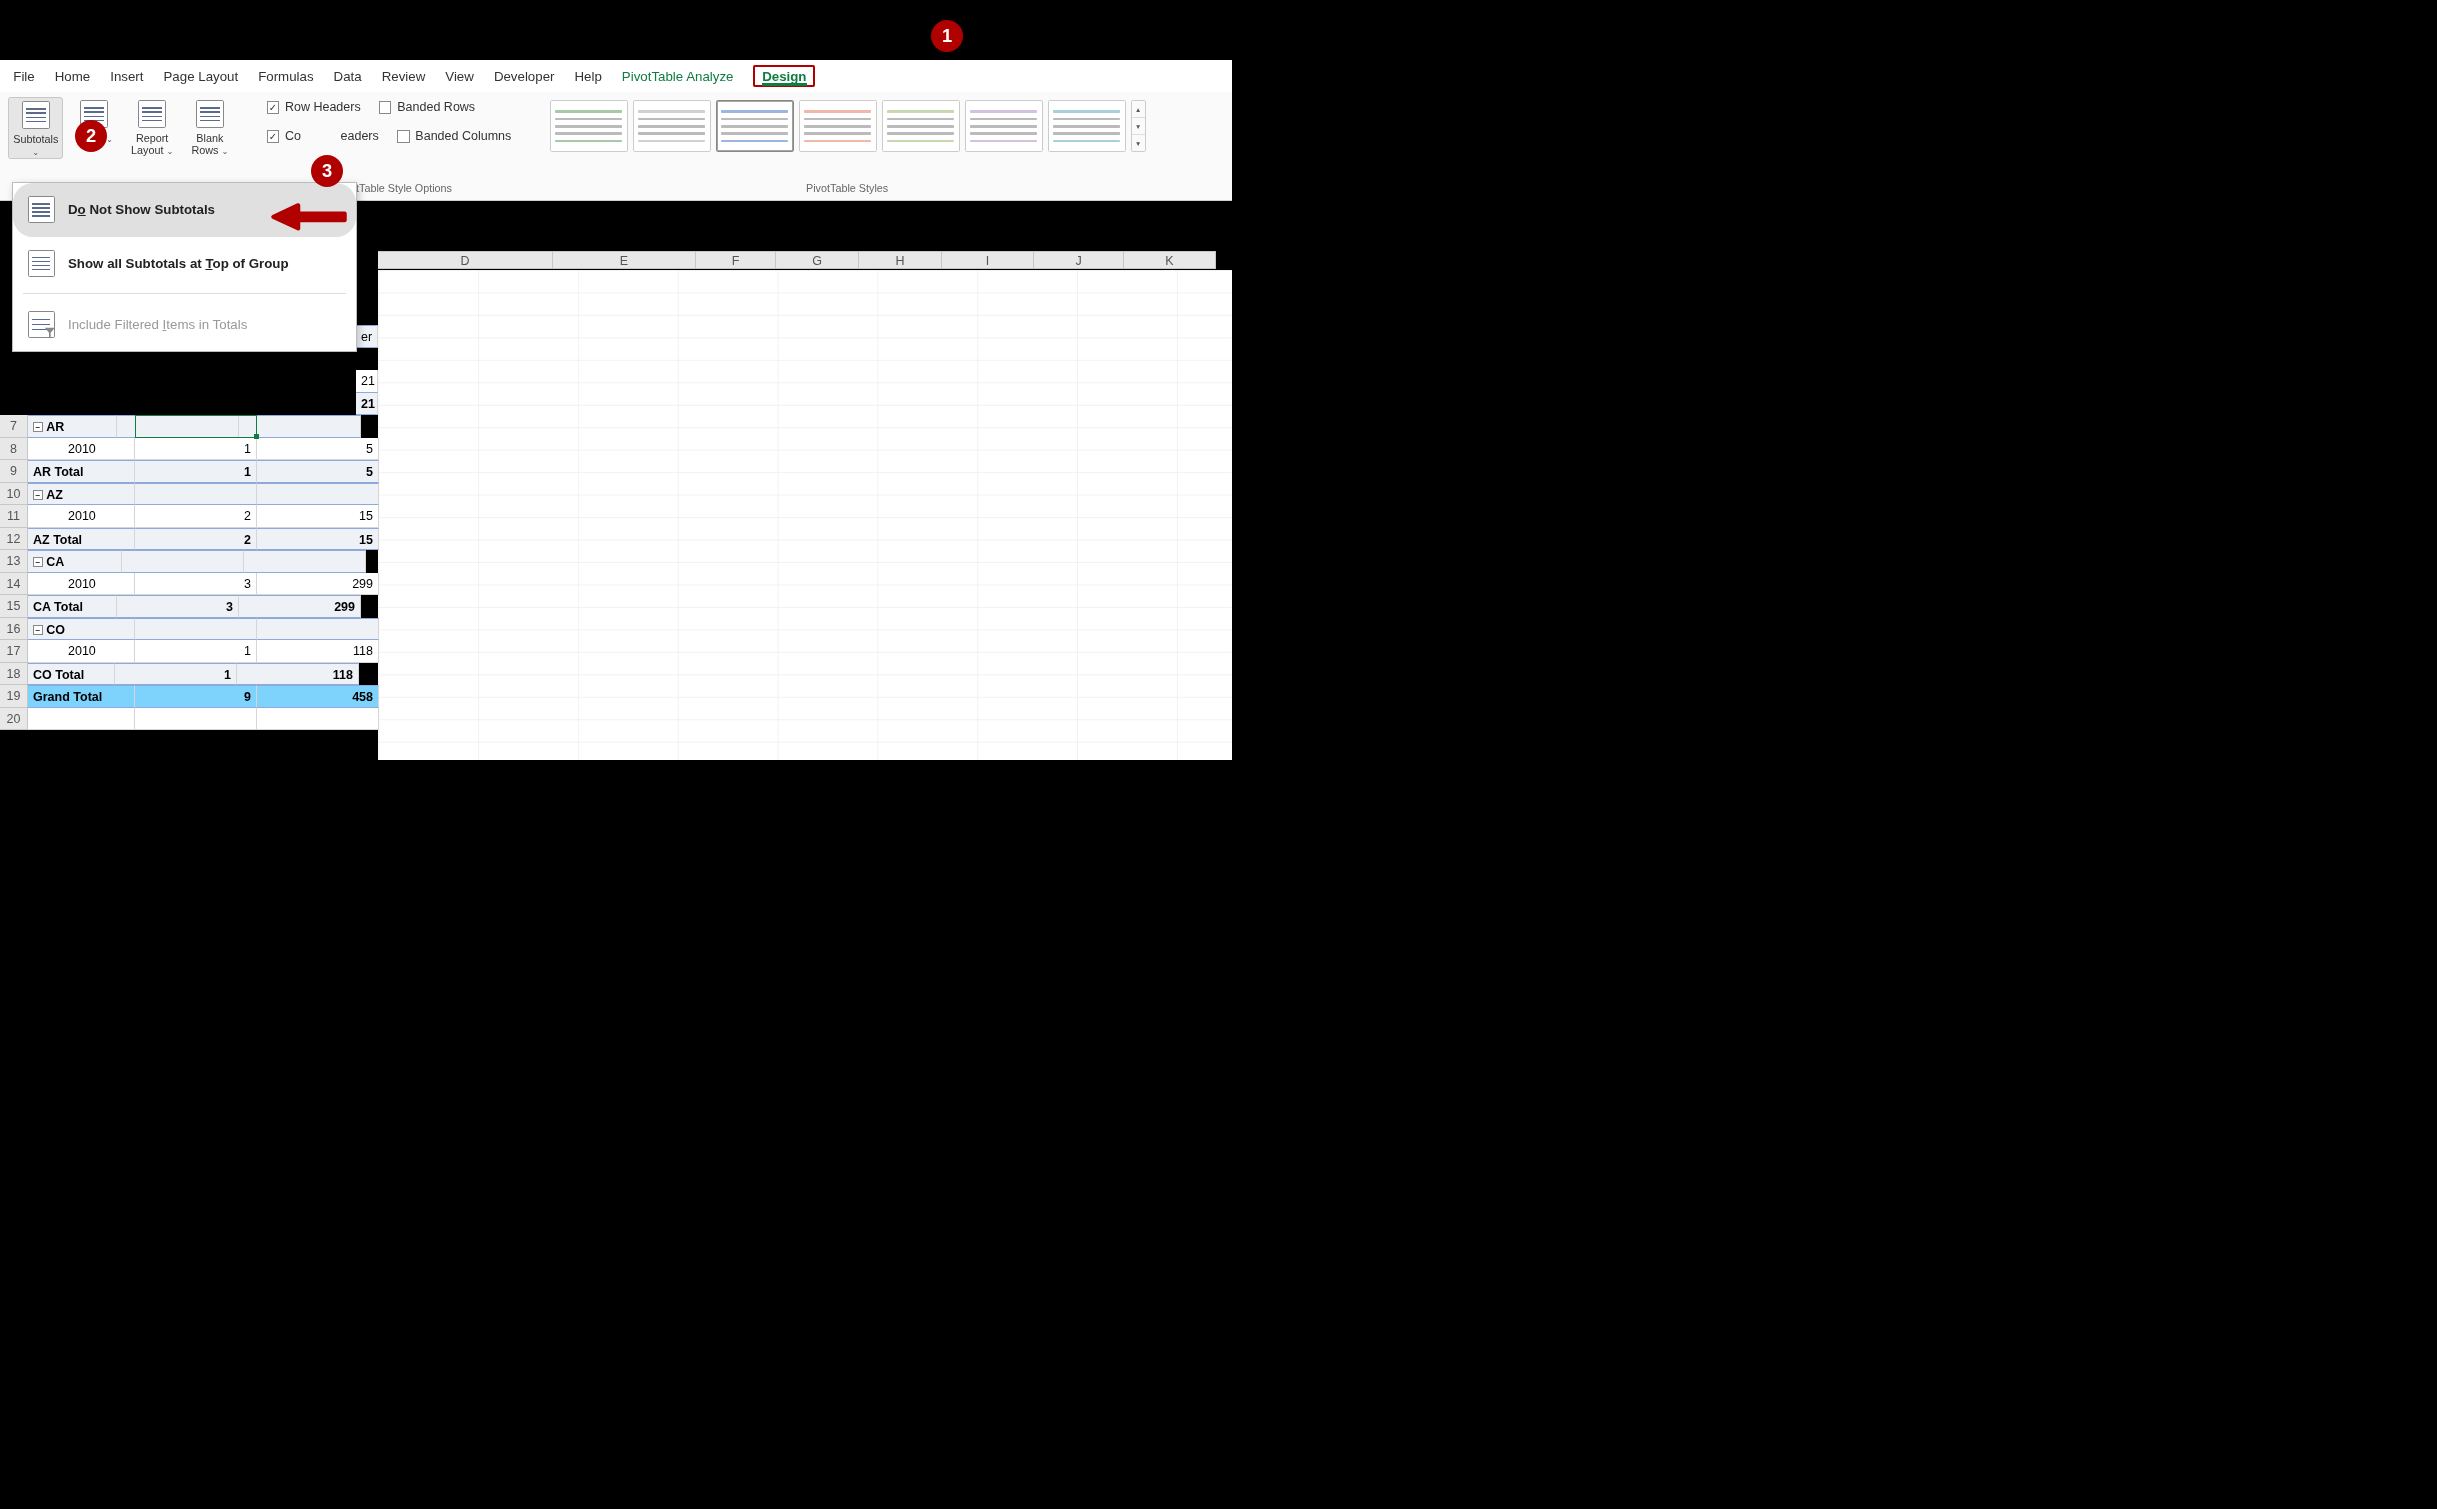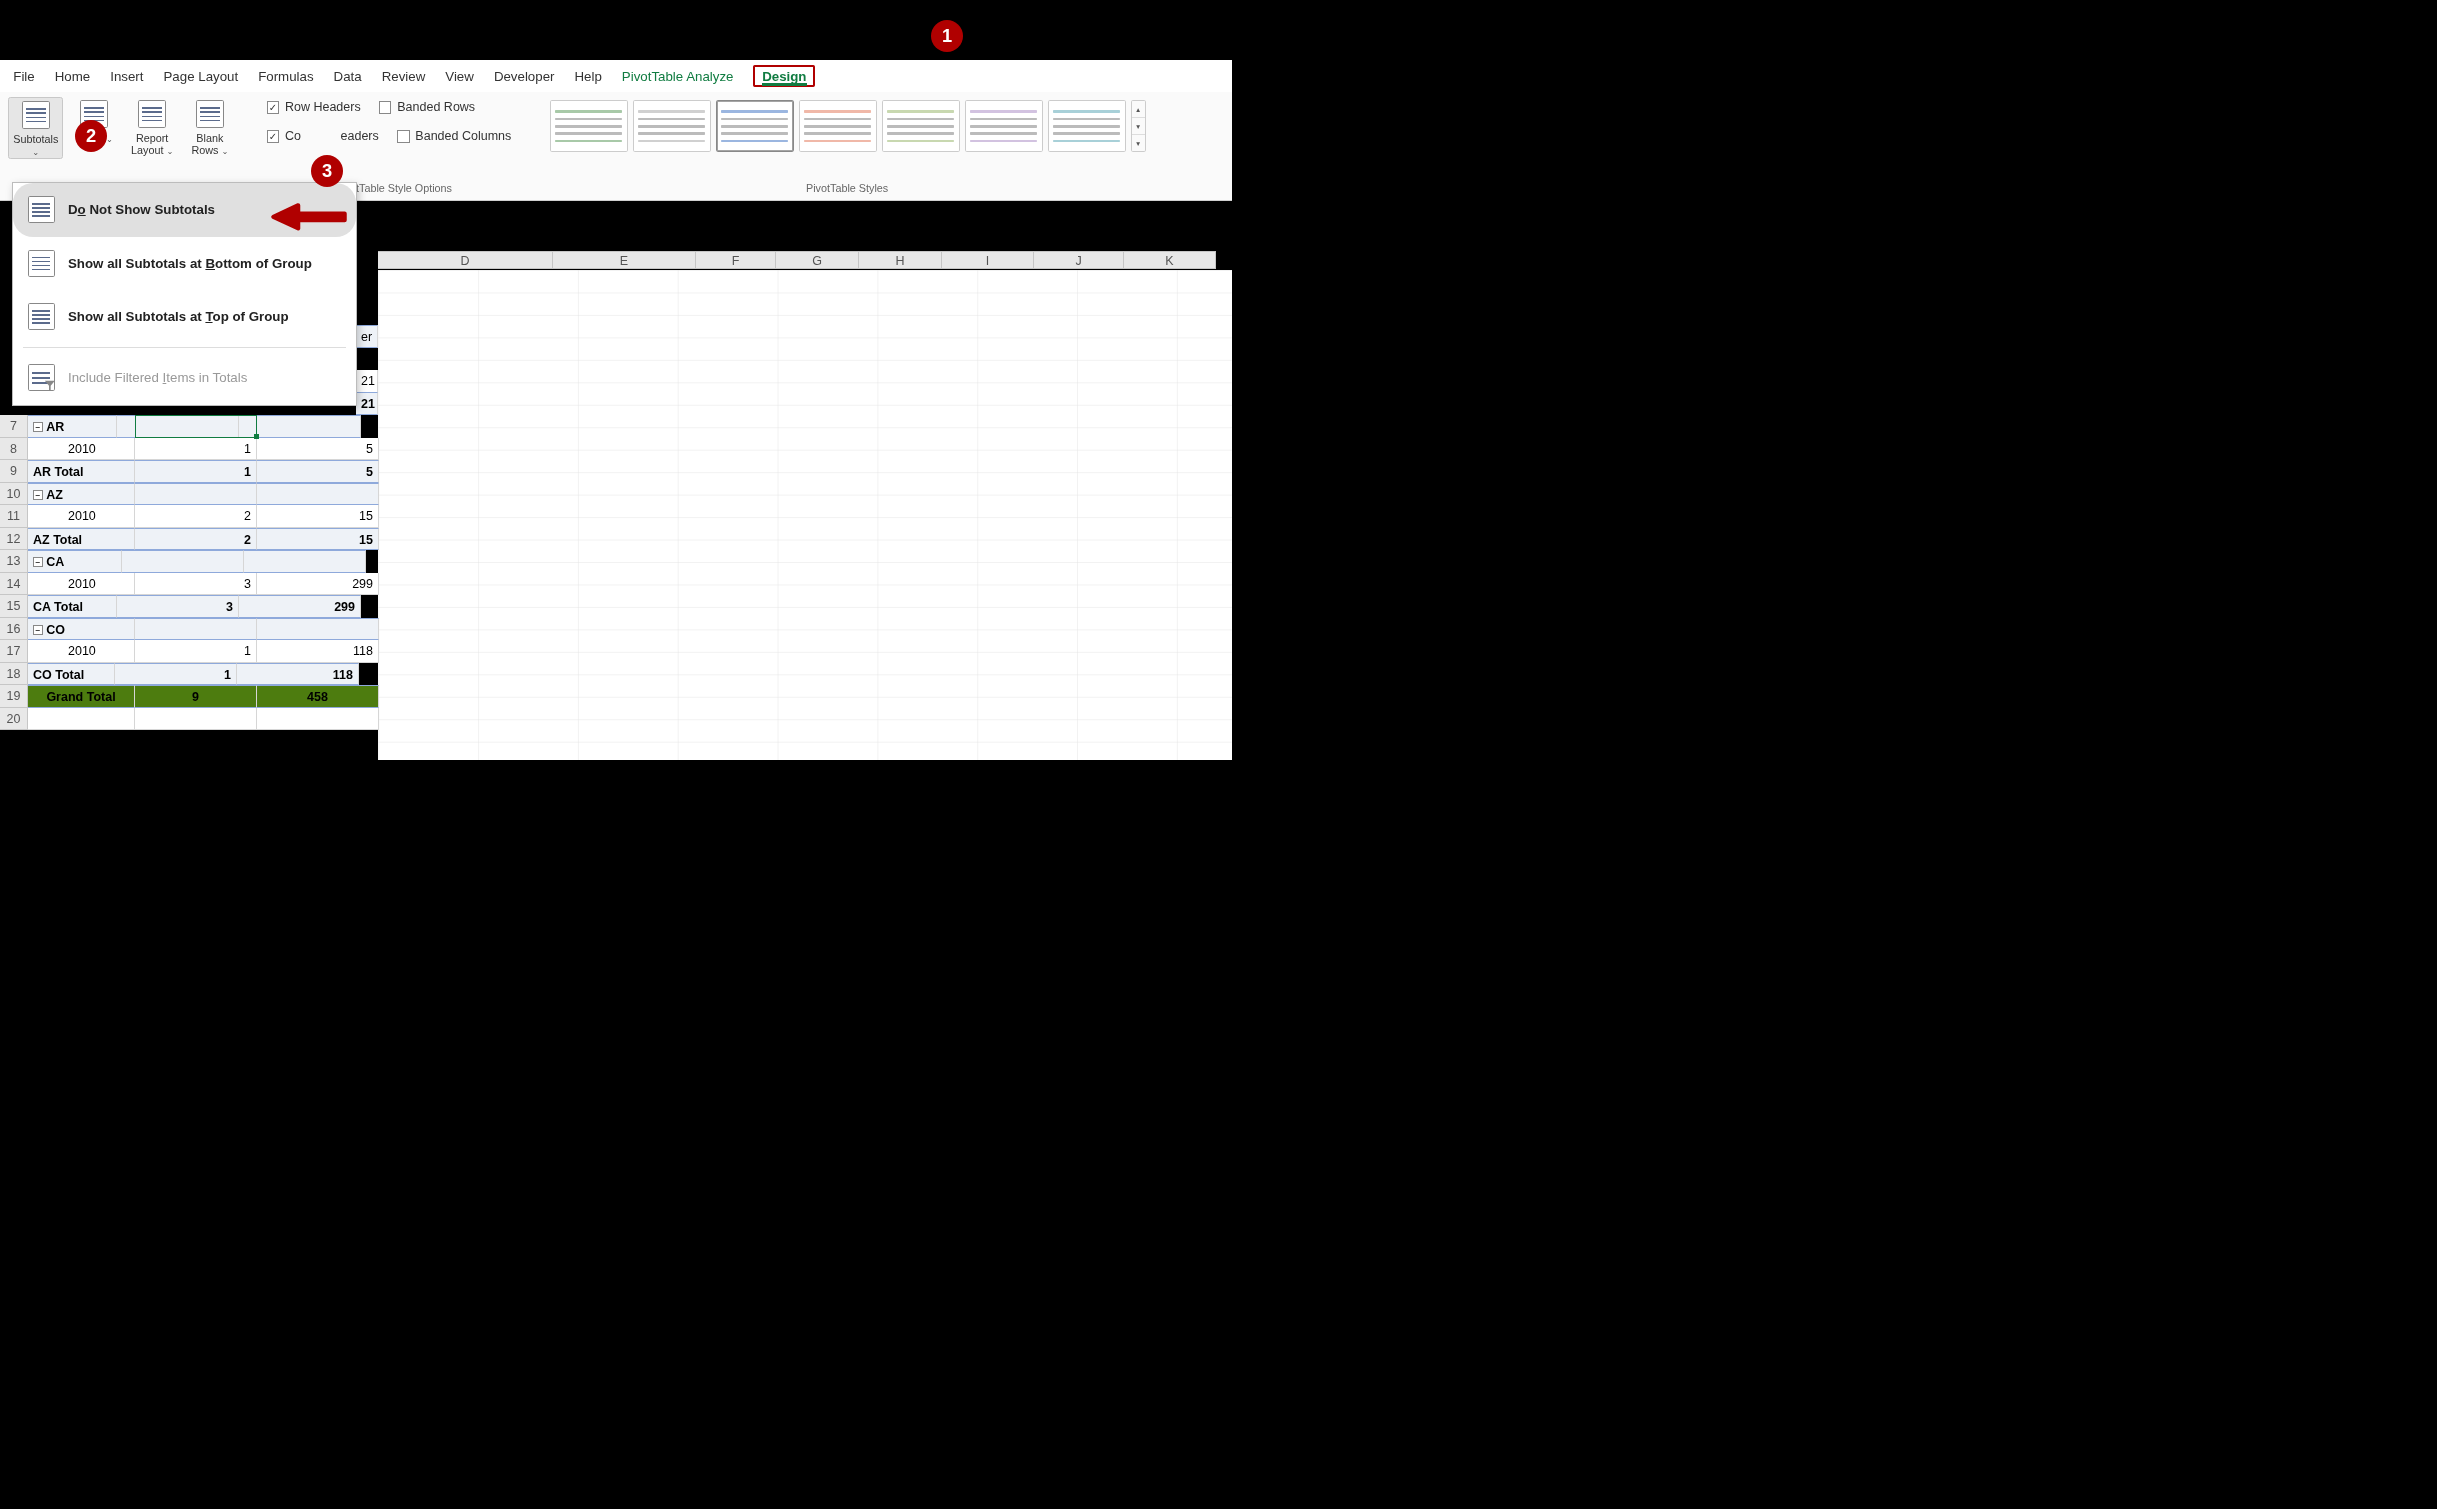--- a/index.html
+++ b/index.html
@@ -44,21 +44,21 @@
   .col-headers { position: absolute; left: 28px; top: 52px; display: flex; height: 18.3px; background: #e8e8e8; border-top: 0.8px solid #c6c6c6; border-bottom: 0.8px solid #c6c6c6; }
   .ch { border-right: 0.8px solid #c6c6c6; text-align: center; font-size: 12.5px; color: #555; line-height: 18.3px; }
   .row-headers { position: absolute; left: 0; top: 211px; width: 28px; }
   .rh { height: 22.5px; border-bottom: 0.8px solid #c6c6c6; border-right: 0.8px solid #c6c6c6; background: #e8e8e8; text-align: center; font-size: 12.5px; color: #555; line-height: 22.5px; }
   .grid { position: absolute; left: 28px; top: 70px; }
   .grow { display: flex; height: 22.5px; }
   .cell { border-right: 0.8px solid #d6d6d6; border-bottom: 0.8px solid #d6d6d6; font-size: 12.5px; padding: 0 5px; line-height: 22.5px; background: #fff; overflow: hidden; white-space: nowrap; }
   .pivot-header { background: #eef2f7; border-top: 0.8px solid #8ea9db; border-bottom: 0.8px solid #8ea9db; }
   .pivot-band { background: #eef2f7; border-top: 0.8px solid #8ea9db; border-bottom: 0.8px solid #8ea9db; font-weight: 600; }
   .right { text-align: right; }
-  .grand { background: #4d7c0f; font-weight: 700; border-top: 0.8px solid #8ea9db; border-bottom: 0.8px solid #8ea9db; text-align: center; }
+  .grand { background: #7dd3fc; font-weight: 700; border-top: 0.8px solid #8ea9db; border-bottom: 0.8px solid #8ea9db; }
   .active-cell { position: absolute; border: 1.7px solid #107c41; pointer-events: none; z-index: 5; }
   .active-cell::after { content: ""; position: absolute; right: -2.5px; bottom: -2.5px; width: 5px; height: 5px; background: #107c41; }
   .callout { position: absolute; width: 32px; height: 32px; background: #b00000; border-radius: 50%; color: #fff; font-weight: 700; font-size: 18.3px; display: flex; align-items: center; justify-content: center; z-index: 100; }
   .arrow { position: absolute; z-index: 90; }
   .collapse-box { display:inline-block; width:10px; height:10px; border:0.8px solid #888; background:#fff; font-size:8.3px; line-height:8.3px; text-align:center; color:#333; margin-right:3.3px; vertical-align:0.8px; }
   .u { text-decoration: underline; }
 </style>
 </head>
 <body>
 
@@ -223,29 +223,20 @@
         </div>
       <span style="font-weight:600"><span>D</span><span class="u">o</span><span> Not Show Subtotals</span></span>
     </div>
     <div class="dd-item">
       <div class="dd-icon">
           <div class="l"></div>
           <div class="l"></div>
           <div class="l"></div>
           <div class="l"></div>
         </div>
-      <span style="font-weight:600"><span>Show all Subtotals at </span><span class="u">B</span><span>ottom of Group</span></span>
-    </div>
-    <div class="dd-item">
-      <div class="dd-icon">
-          <div class="l"></div>
-          <div class="l"></div>
-          <div class="l"></div>
-          <div class="l"></div>
-        </div>
       <span style="font-weight:600"><span>Show all Subtotals at </span><span class="u">T</span><span>op of Group</span></span>
     </div>
     <div class="dd-sep"></div>
     <div class="dd-item disabled">
       <div class="dd-icon filt">
           <div class="l"></div>
           <div class="l"></div>
           <div class="l"></div>
         <svg style="position:absolute;right:-1.7px;bottom:-1.7px" width="11.7" height="11.7" viewBox="0 0 14 14">
             <path d="M1 1 L13 1 L8 7 L8 12 L6 13 L6 7 Z" fill="#888"></path>

